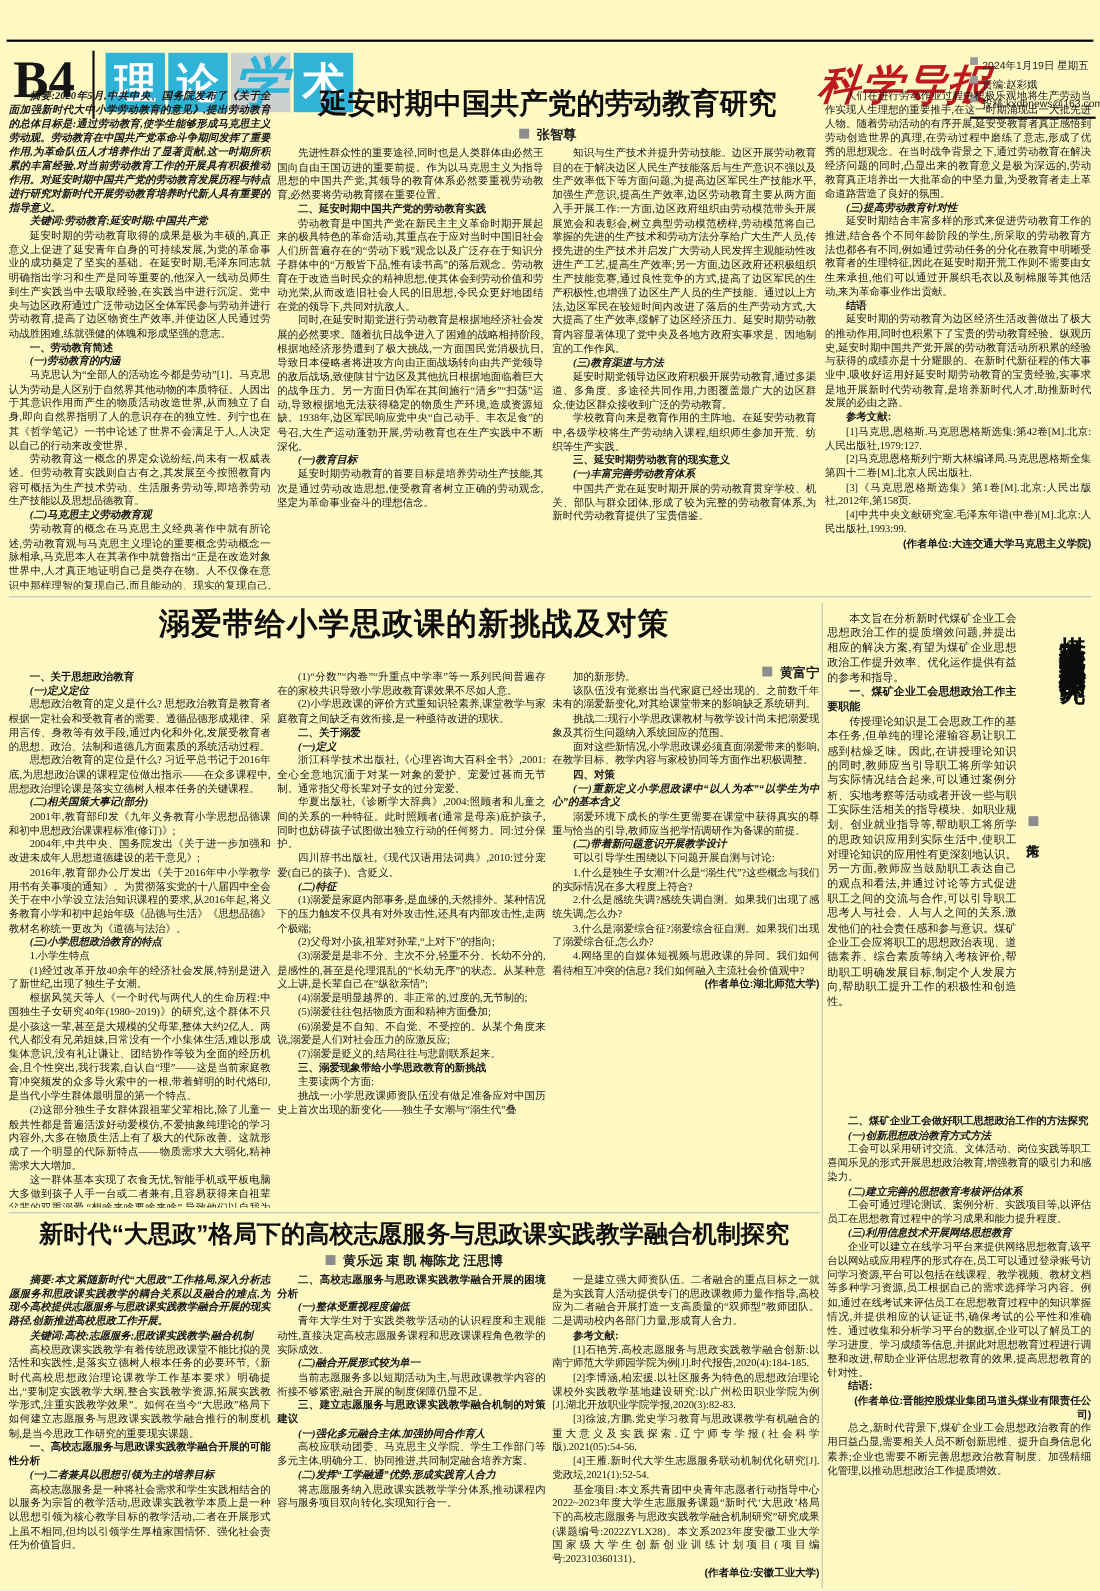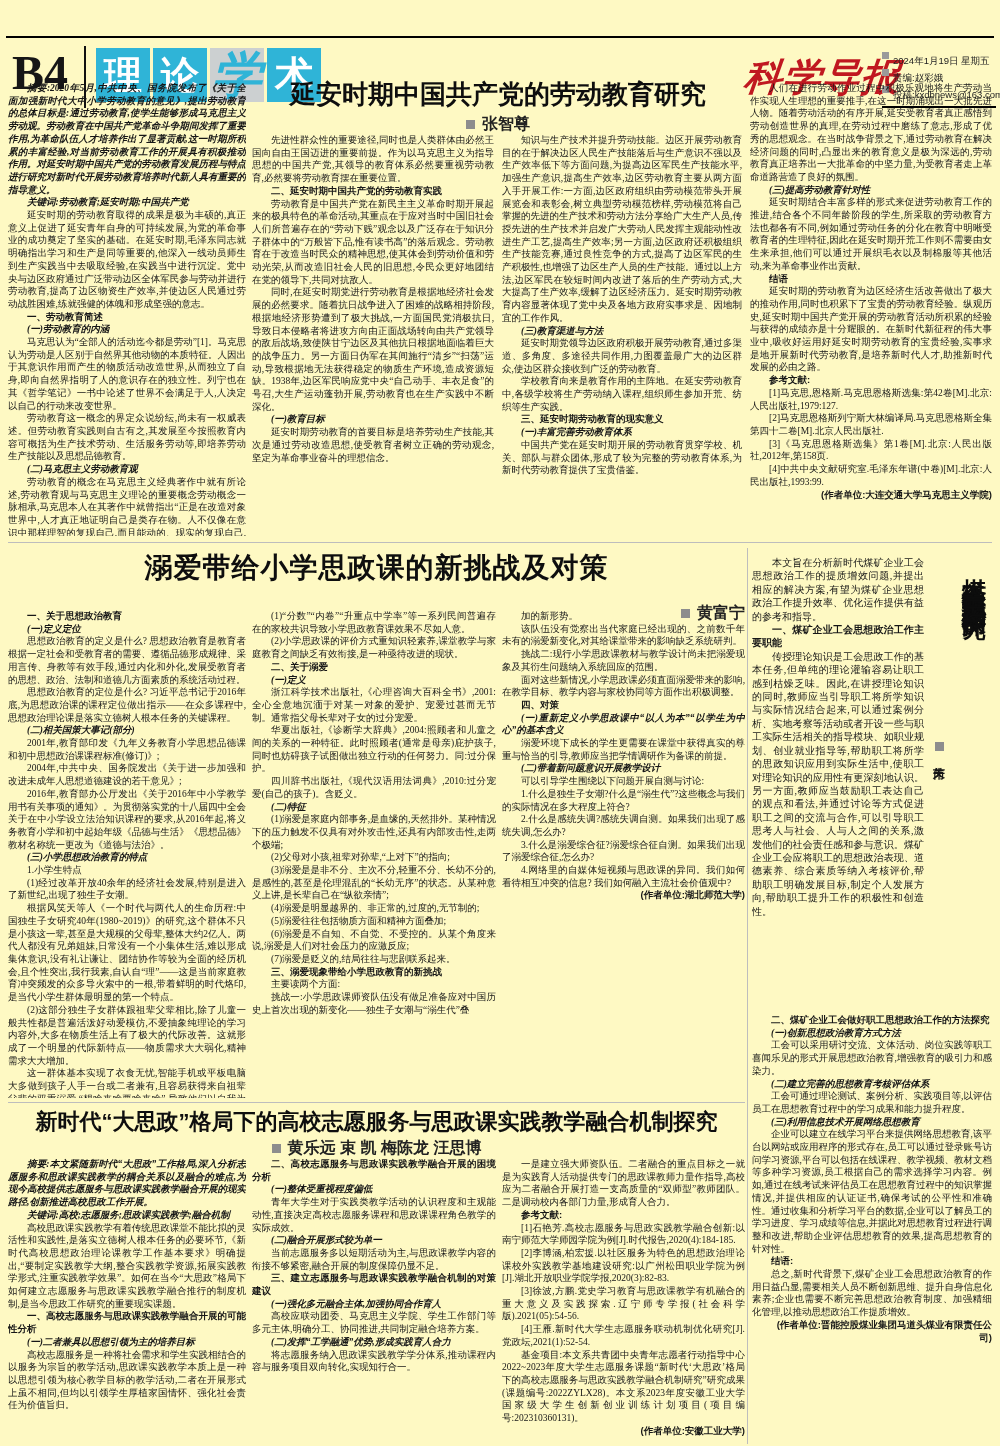--- a/index.html
+++ b/index.html
@@ -22,21 +22,21 @@
             font-size:38px;transform:skewX(-6deg);letter-spacing:1px;white-space:nowrap;}
   .infobox{position:absolute;left:882px;top:52px;width:114px;font-size:9.5px;line-height:17px;
            font-family:"Liberation Sans","DejaVu Sans",sans-serif;color:#222;}
   .infobox .row{display:flex;align-items:flex-start;white-space:nowrap;}
   .sqicon{display:inline-block;width:7px;height:7px;background:#9a9a9a;margin-right:4px;flex:none;}
 
   
   .headline{position:absolute;text-align:center;font-weight:bold;color:#0e0e0e;}
   .hl-sans{font-family:"Liberation Sans","DejaVu Sans",sans-serif;}
   .hl-serif{font-family:"Liberation Serif","DejaVu Serif",serif;}
-  .byline{position:absolute;text-align:center;font-size:16px;font-weight:bold;
+  .byline{position:absolute;text-align:center;font-size:12px;font-weight:bold;
           font-family:"Liberation Sans","DejaVu Sans",sans-serif;color:#222;}
   .byline .sq{display:inline-block;width:9px;height:9px;background:#8d8d8d;margin-right:7px;}
 
   
   .col{position:absolute;overflow:hidden;display:flex;flex-direction:column;text-align:justify;}
   .f9{font-size:9.5px;line-height:12.7px;}
   .f10{font-size:10px;line-height:13.4px;}
   .col .p{margin:0;text-indent:2em;flex-shrink:0;}
   .s-h{font-weight:bold;font-family:"Liberation Sans","DejaVu Sans",sans-serif;}
   .s-k{font-style:italic;font-weight:bold;}
@@ -210,22 +210,22 @@
     </div>
   <div class="col f9" style="left:752px;top:1014px;width:240px;height:428px;">
       <p class="p s-h">二、煤矿企业工会做好职工思想政治工作的方法探究</p>
       <p class="p s-k">(一)创新思想政治教育方式方法</p>
       <p class="p s-b">工会可以采用研讨交流、文体活动、岗位实践等职工喜闻乐见的形式开展思想政治教育,增强教育的吸引力和感染力。</p>
       <p class="p s-k">(二)建立完善的思想教育考核评估体系</p>
       <p class="p s-b">工会可通过理论测试、案例分析、实践项目等,以评估员工在思想教育过程中的学习成果和能力提升程度。</p>
       <p class="p s-k">(三)利用信息技术开展网络思想教育</p>
       <p class="p s-b">企业可以建立在线学习平台来提供网络思想教育,该平台以网站或应用程序的形式存在,员工可以通过登录账号访问学习资源,平台可以包括在线课程、教学视频、教材文档等多种学习资源,员工根据自己的需求选择学习内容。例如,通过在线考试来评估员工在思想教育过程中的知识掌握情况,并提供相应的认证证书,确保考试的公平性和准确性。通过收集和分析学习平台的数据,企业可以了解员工的学习进度、学习成绩等信息,并据此对思想教育过程进行调整和改进,帮助企业评估思想教育的效果,提高思想教育的针对性。</p>
       <p class="p s-h">结语:</p>
+      <p class="p s-at">(作者单位:晋能控股煤业集团马道头煤业有限责任公司)</p>
       <p class="p s-b">总之,新时代背景下,煤矿企业工会思想政治教育的作用日益凸显,需要相关人员不断创新思维、提升自身信息化素养;企业也需要不断完善思想政治教育制度、加强精细化管理,以推动思想政治工作提质增效。</p>
-      <p class="p s-at">(作者单位:晋能控股煤业集团马道头煤业有限责任公司)</p>
     </div>
 
   <div class="headline hl-sans" style="left:8px;top:1108px;width:737px;font-size:22px;line-height:28px;">新时代“大思政”格局下的高校志愿服务与思政课实践教学融合机制探究</div>
   <div class="byline" style="left:8px;top:1138px;width:737px;">
     <span class="sq"></span><span>黄乐远 束 凯 梅陈龙 汪思博</span>
   </div>
 
   <div class="col f9" style="left:8px;top:1158px;width:238px;height:284px;">
       <p class="p s-ab">摘要:本文紧随新时代“大思政”工作格局,深入分析志愿服务和思政课实践教学的耦合关系以及融合的难点,为现今高校提供志愿服务与思政课实践教学融合开展的现实路径,创新推进高校思政工作开展。</p>
       <p class="p s-kw">关键词:高校;志愿服务;思政课实践教学;融合机制</p>

